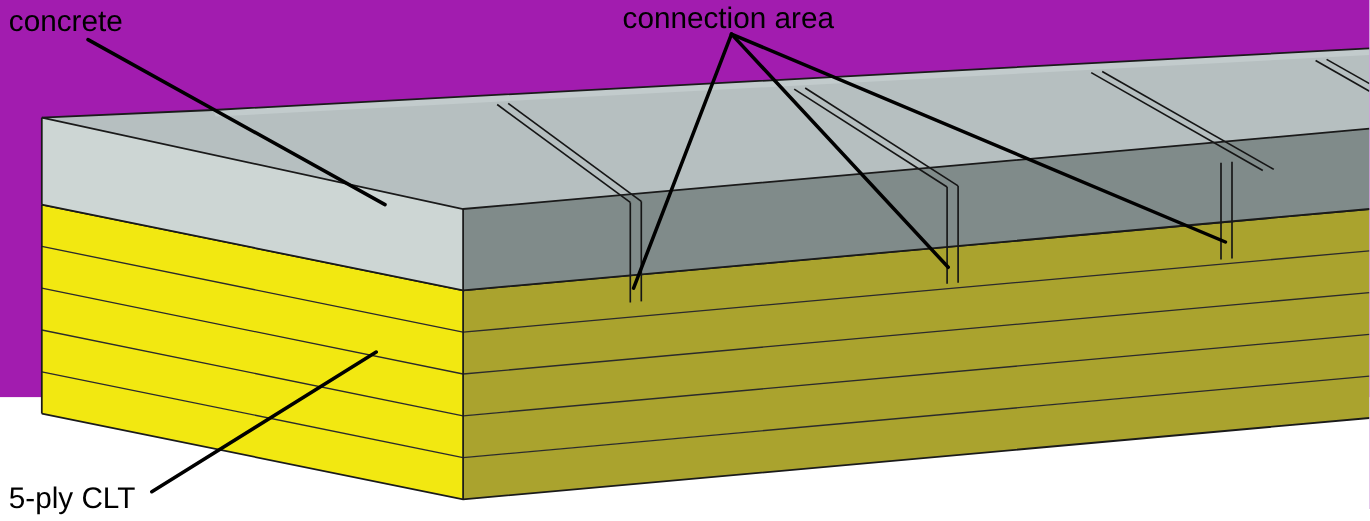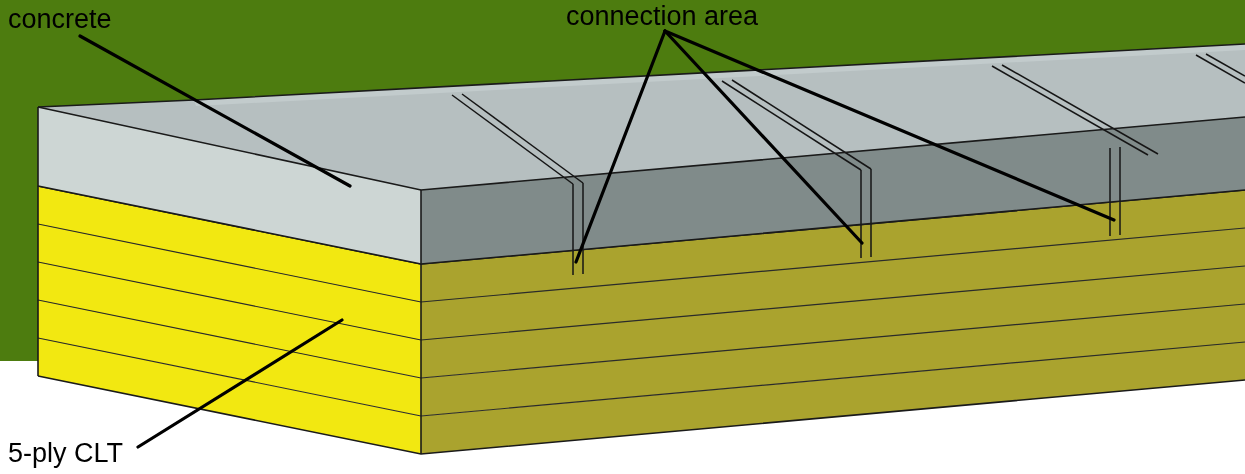--- a/index.html
+++ b/index.html
@@ -10,21 +10,21 @@
   body {
     width: 1245px;
     height: 474px;
     font-family: "Liberation Sans", sans-serif;
     overflow: hidden;
   }
   #figure-root {
     position: relative;
     width: 1245px;
     height: 361px;
-    background: #4d7c0f;
+    background: #a21caf;
   }
   svg#diagram {
     display: block;
     width: 1245px;
     height: 474px;
   }
   .lbl {
     font-family: "Liberation Sans", sans-serif;
     font-size: 27px;
     fill: #000000;

